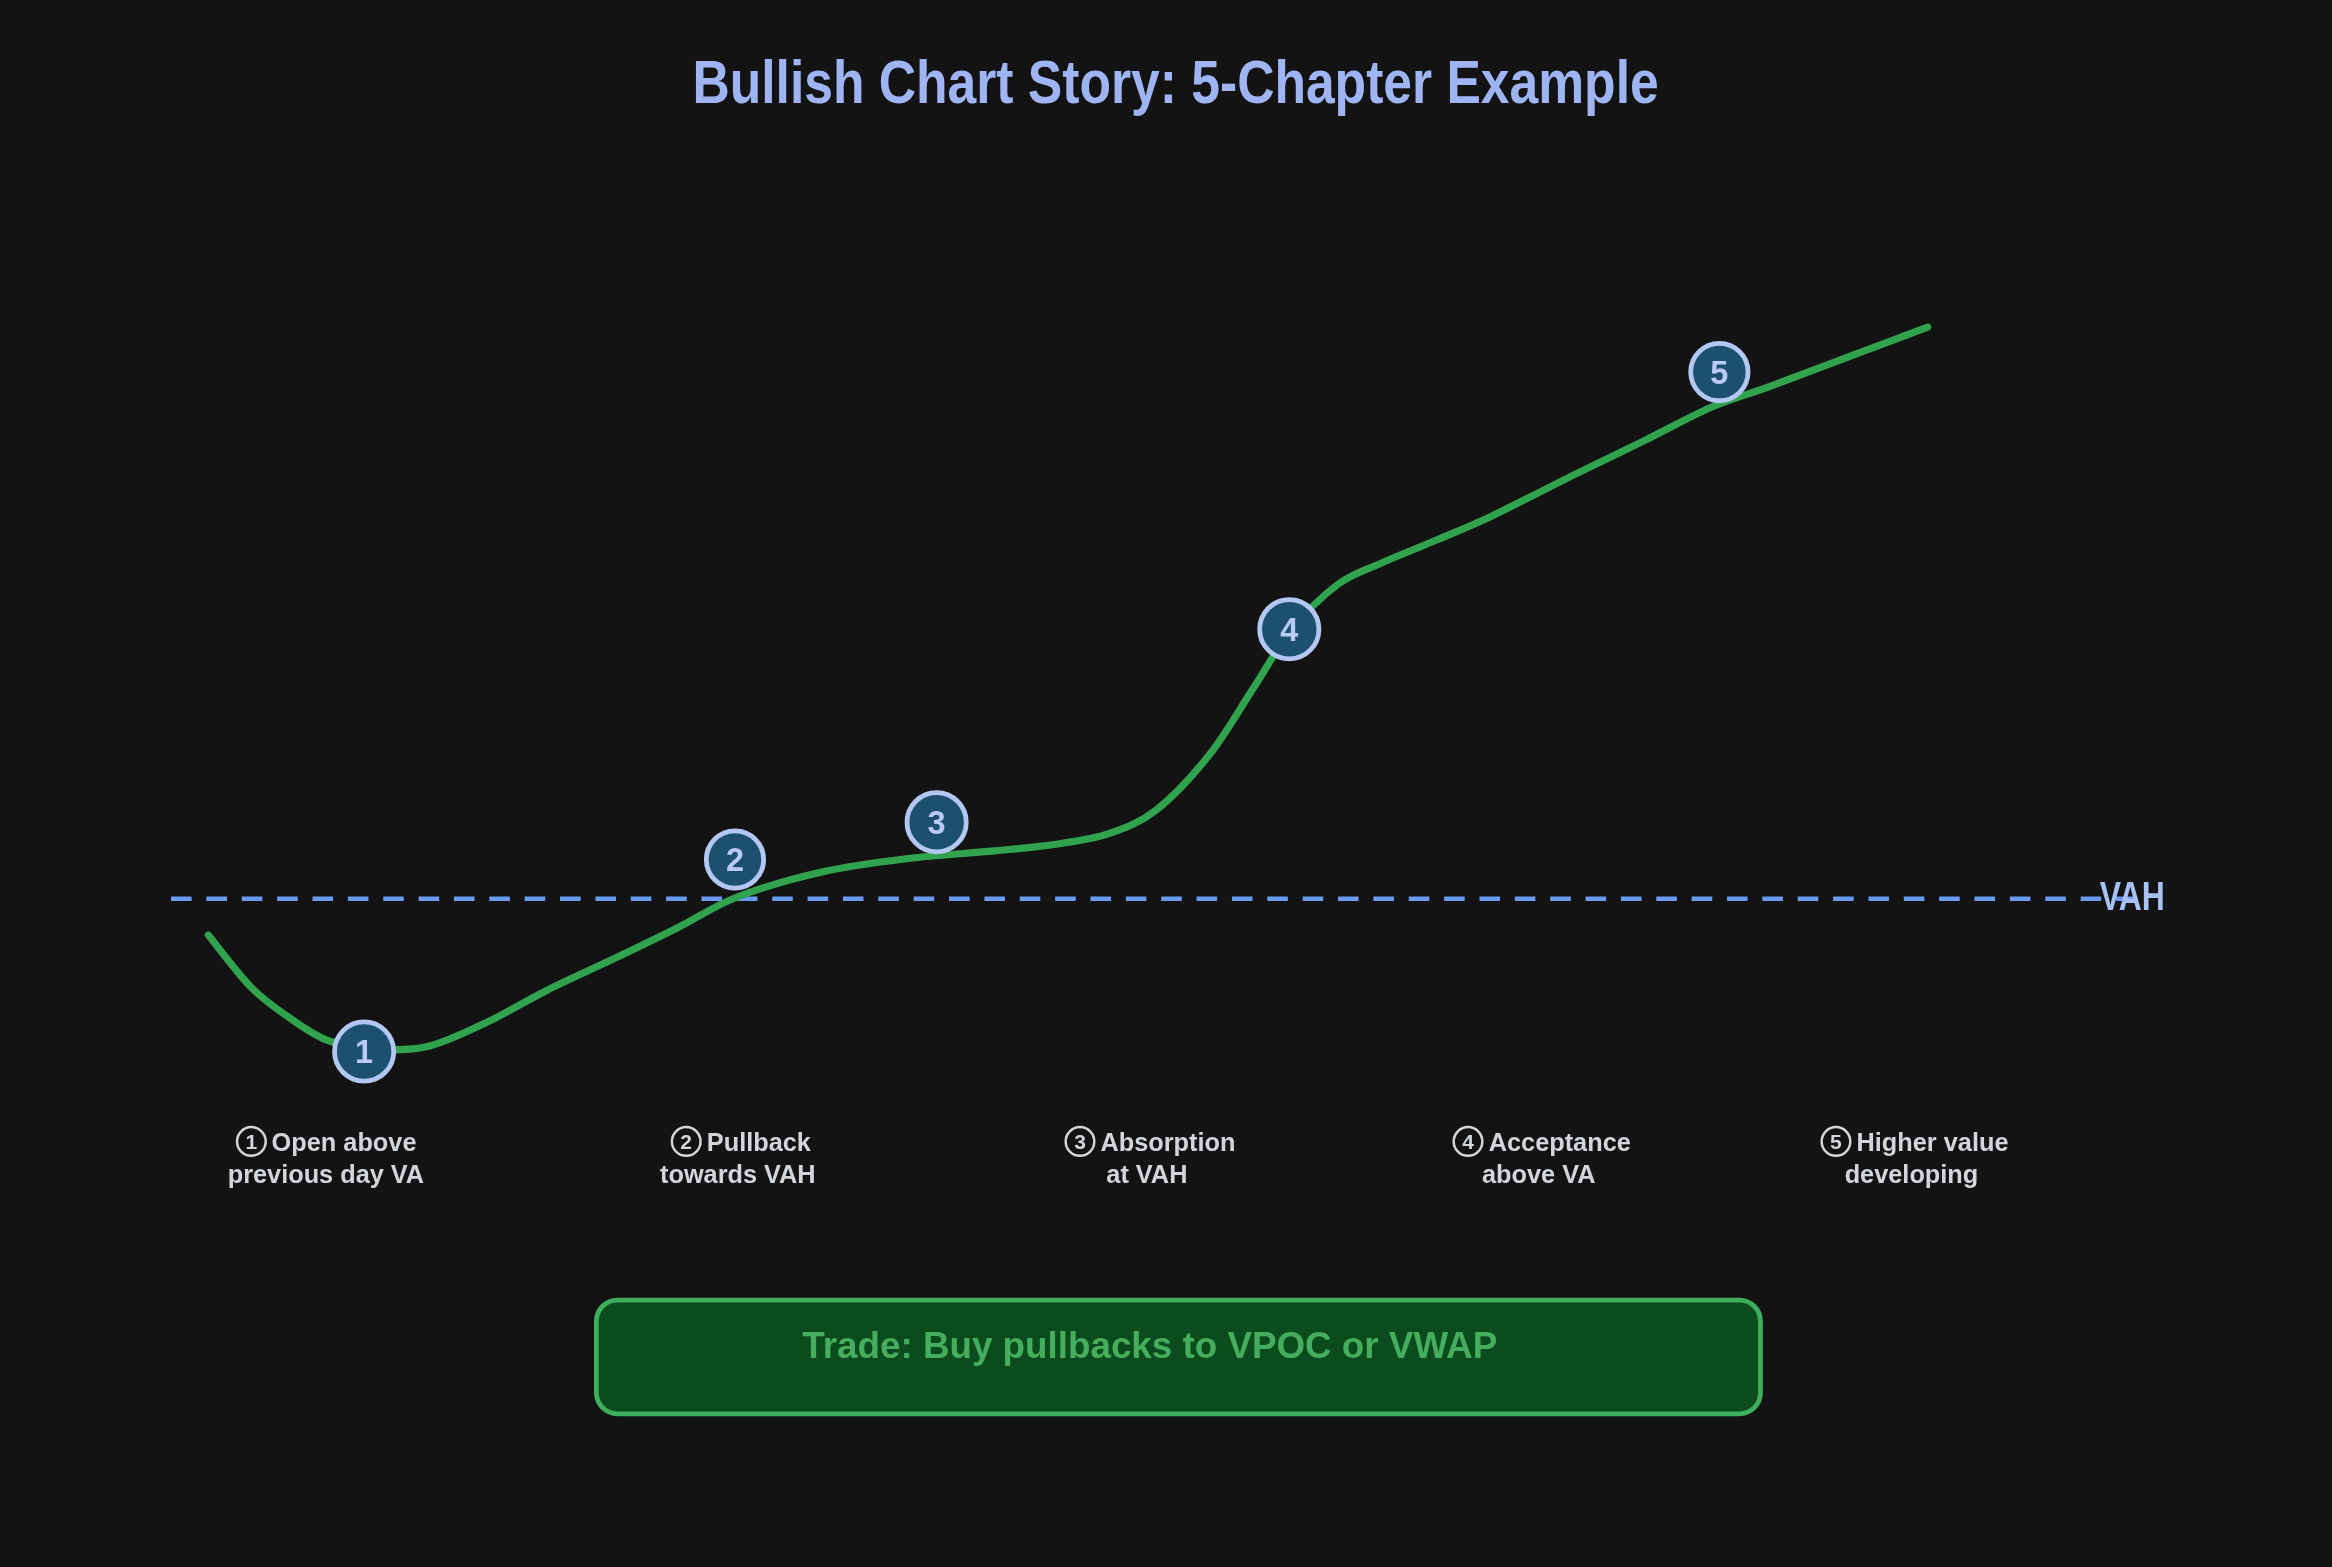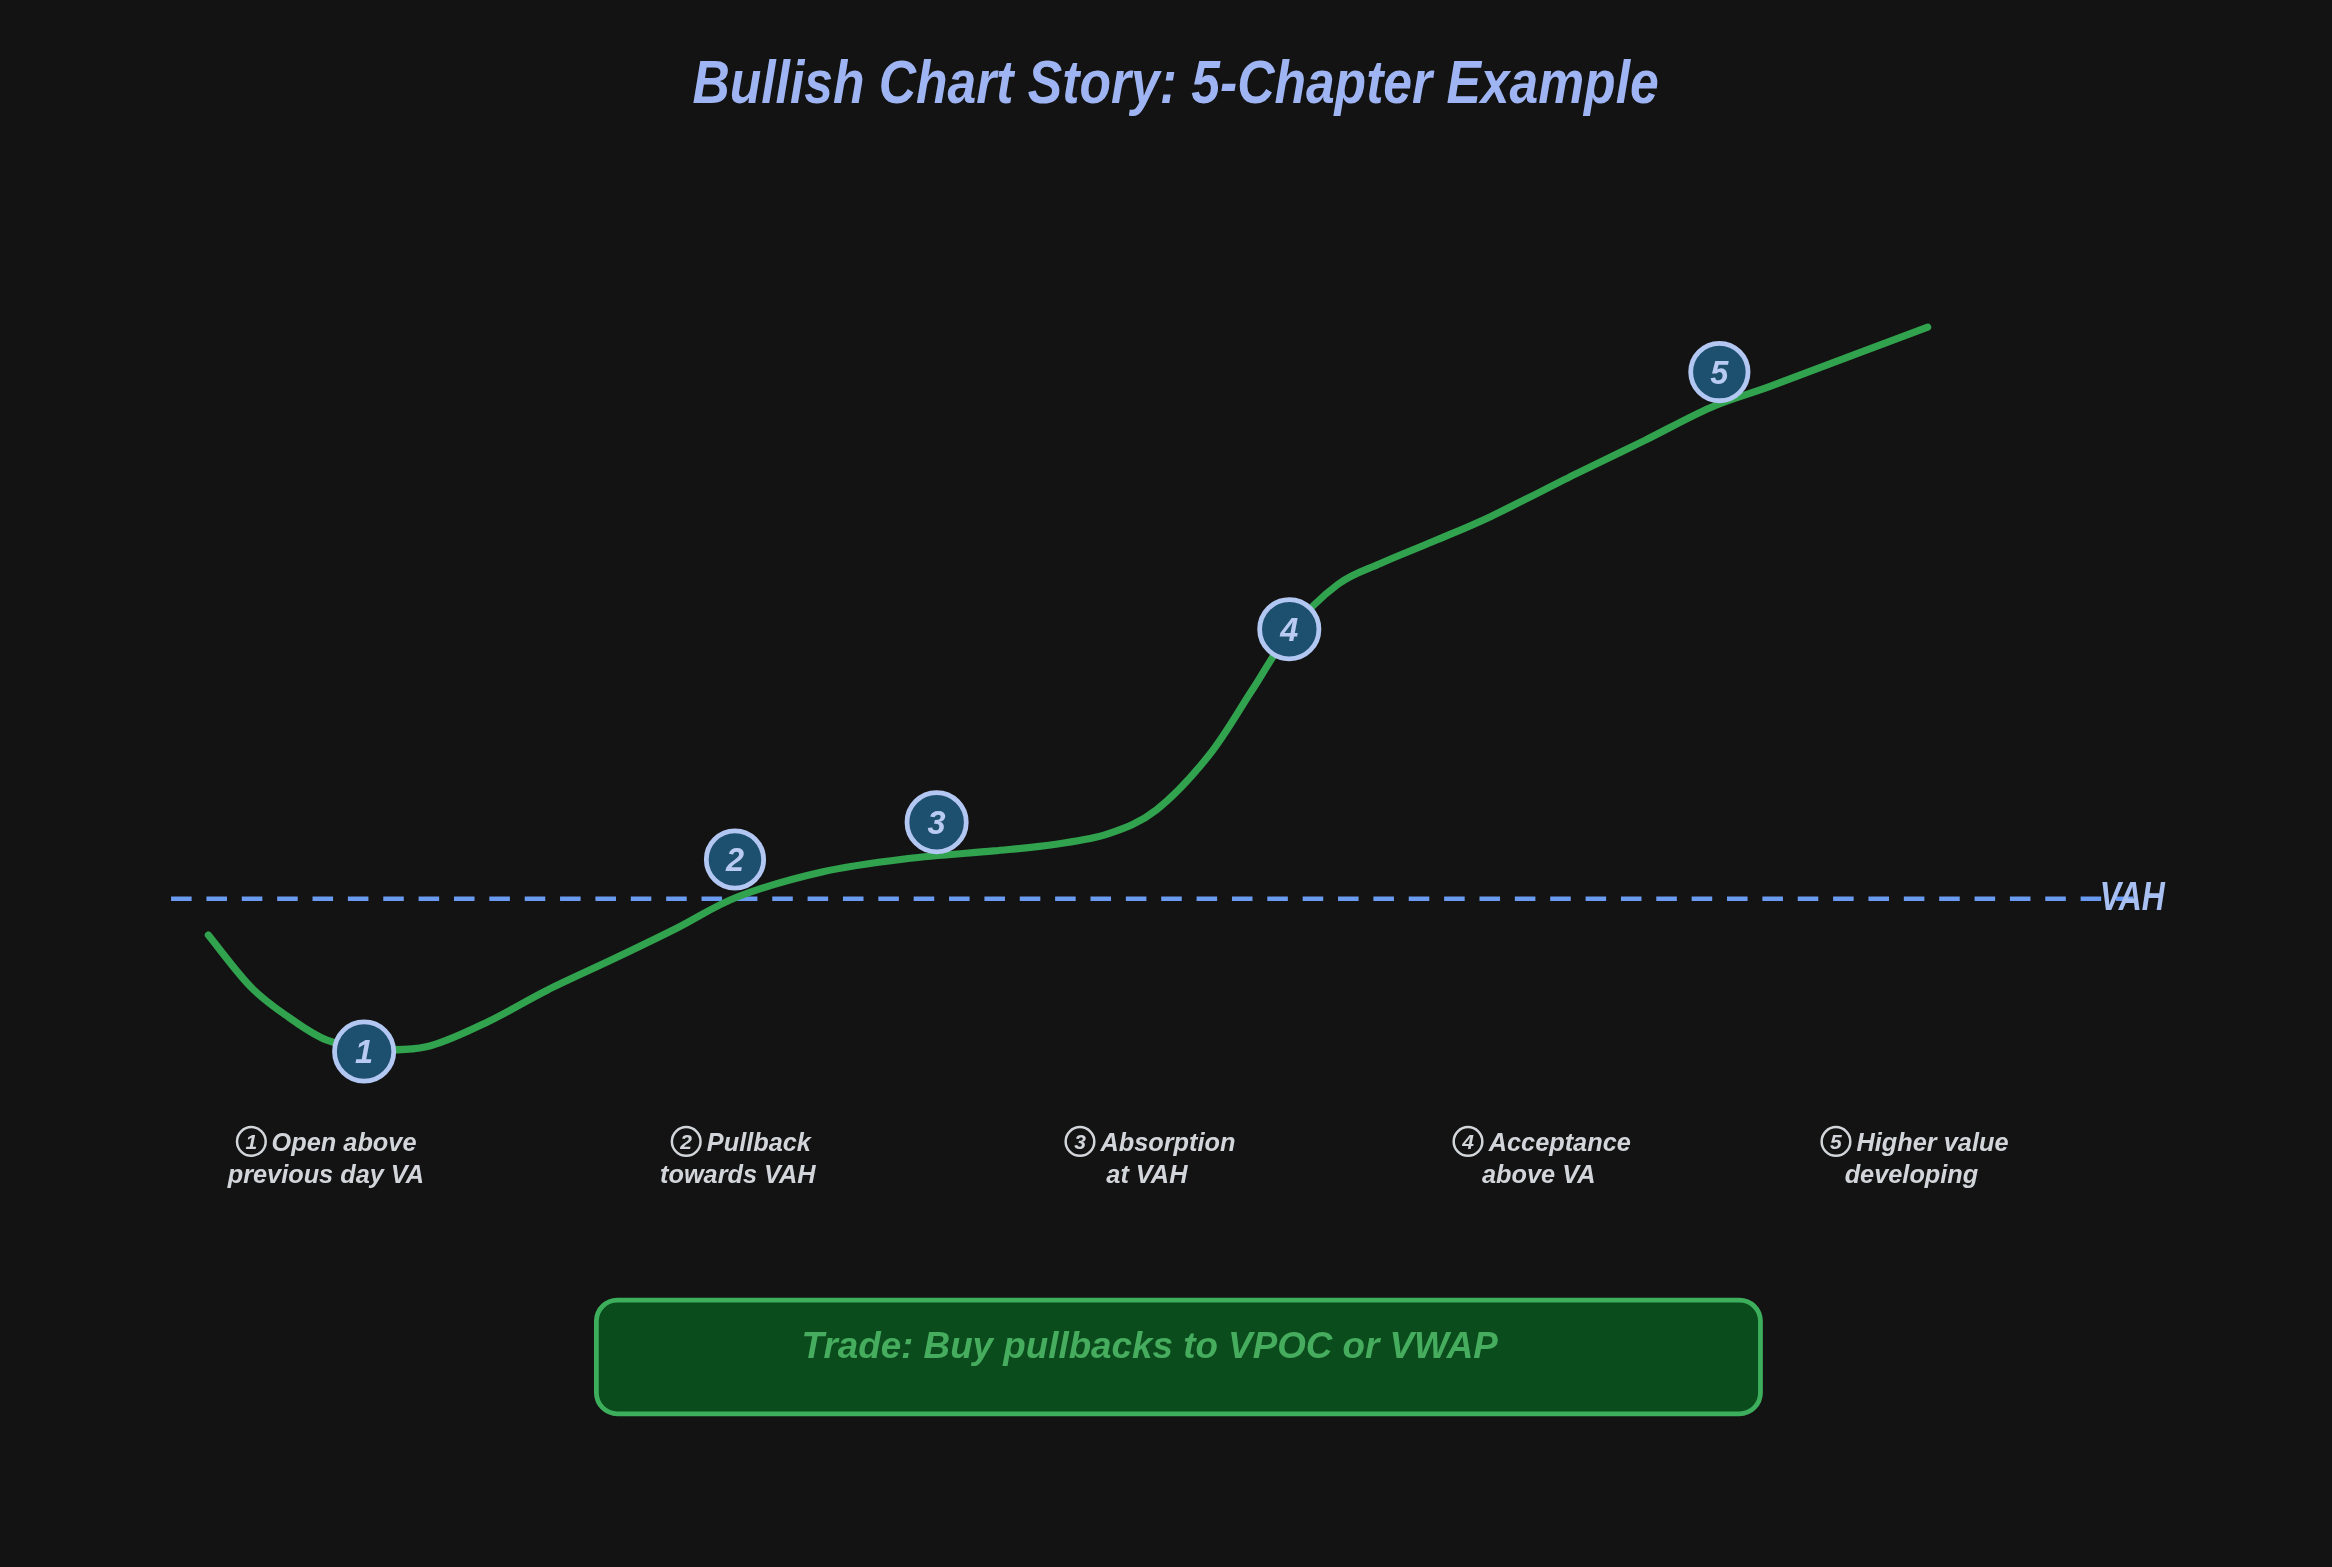--- a/index.html
+++ b/index.html
@@ -1,17 +1,17 @@
 <!DOCTYPE html>
 <html><head>
 <meta charset="utf-8">
 <style>
   html,body{margin:0;padding:0;background:#131313;}
   #stage{position:relative;width:2332px;height:1568px;background:#131313;overflow:hidden;
-         font-family:"Liberation Sans", sans-serif;font-style:italic;}
+         font-family:"Liberation Sans", sans-serif;}
   svg{position:absolute;left:0;top:0;}
   text{font-family:"Liberation Sans", sans-serif;}
 </style>
 </head>
 <body>
 <div id="stage">
 <svg width="2332" height="1568" viewBox="0 0 2440 1640">
 
   <text id="title" x="1230" y="107" text-anchor="middle" font-size="63" font-weight="bold" fill="#9fb4f2" textLength="1011" lengthAdjust="spacingAndGlyphs">Bullish Chart Story: 5-Chapter Example</text>
 

